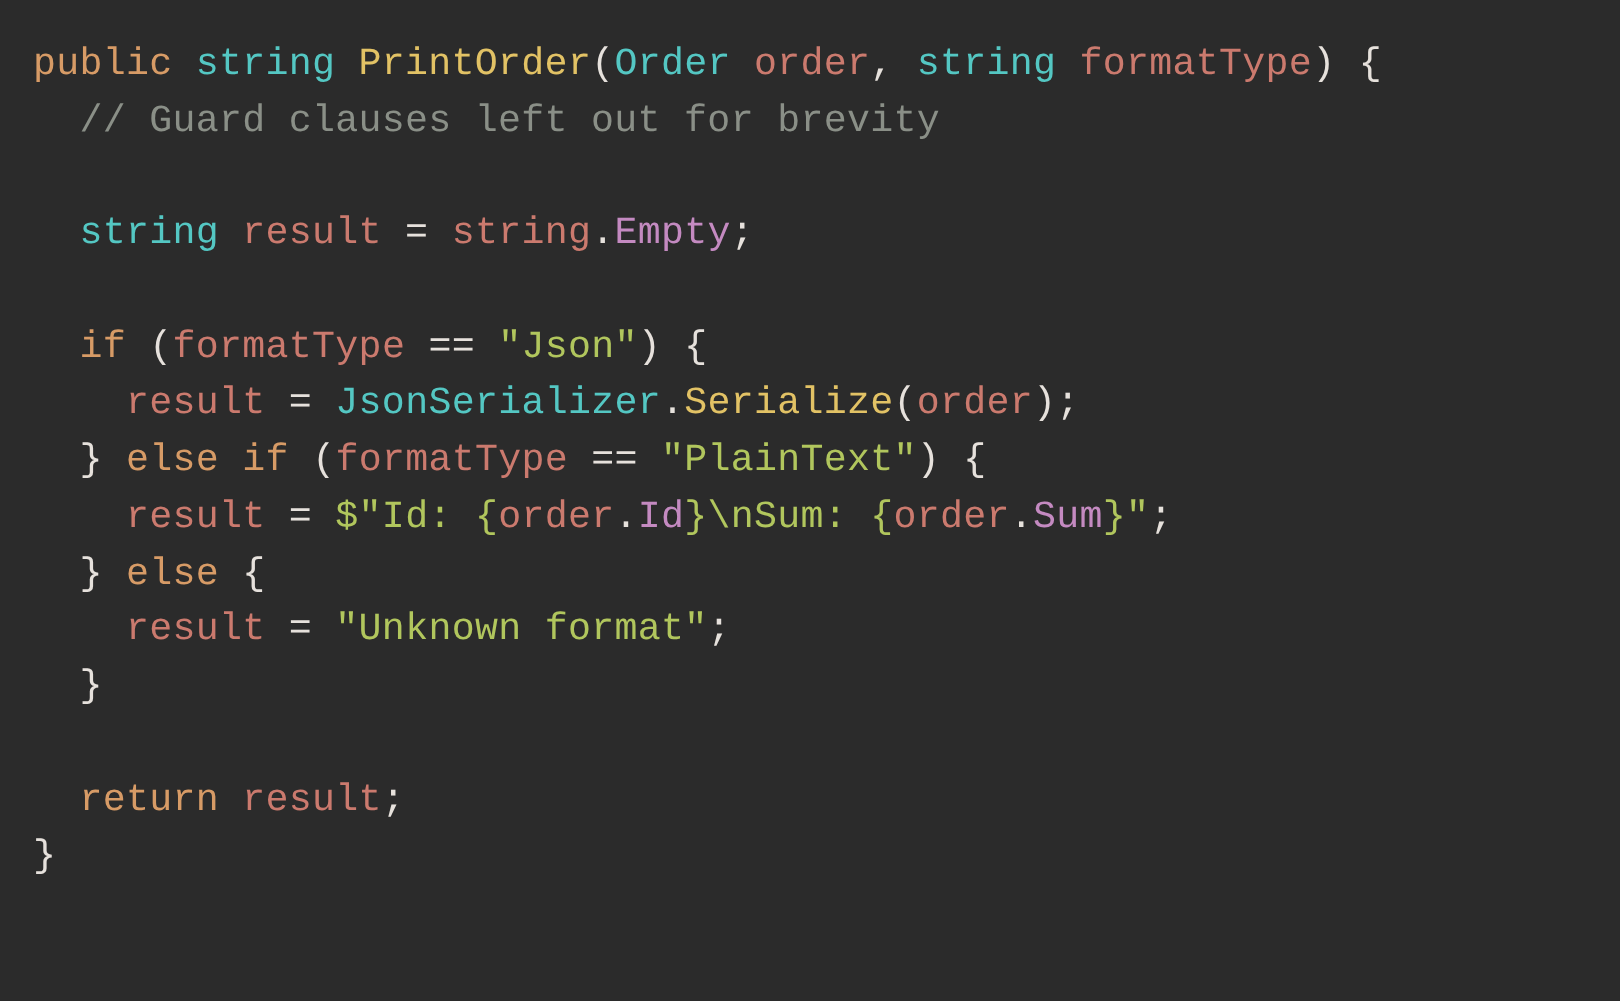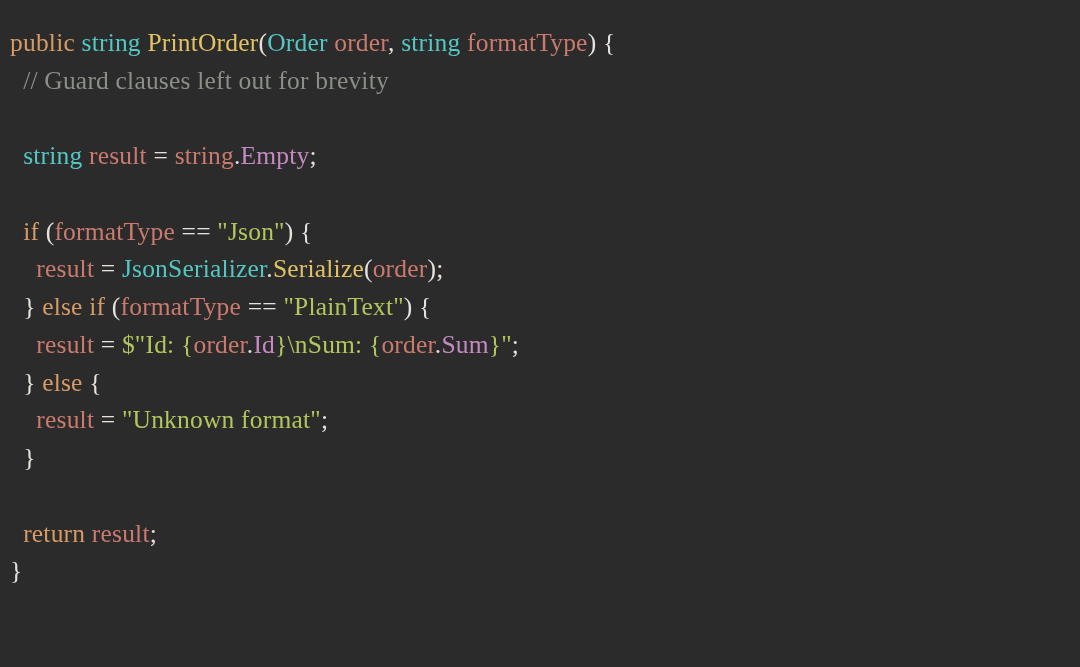--- a/index.html
+++ b/index.html
@@ -3,26 +3,26 @@
   <meta charset="utf-8">
   <style>
     * { margin: 0; padding: 0; box-sizing: border-box; }
     html, body {
       width: 1080px;
       height: 667px;
       background: #2b2b2b;
       overflow: hidden;
     }
     pre.code {
-      font-family: Liberation Serif, serif;
+      font-family: Liberation Mono, monospace;
       font-size: 25.5px;
       line-height: 1.48;
       letter-spacing: 0.2px;
       color: #e6e1dc;
-      padding: 24px 10px;
+      padding: 24px 22px;
       white-space: pre;
     }
     
     .kw   { color: #d79b66; }          
     .typ  { color: #54c7c3; }          
     .fn   { color: #e2c265; }          
     .var  { color: #cb7a6e; }          
     .prop { color: #c48ac1; }          
     .str  { color: #b1c65d; }          
     .cmt  { color: #8a8f87; }          

